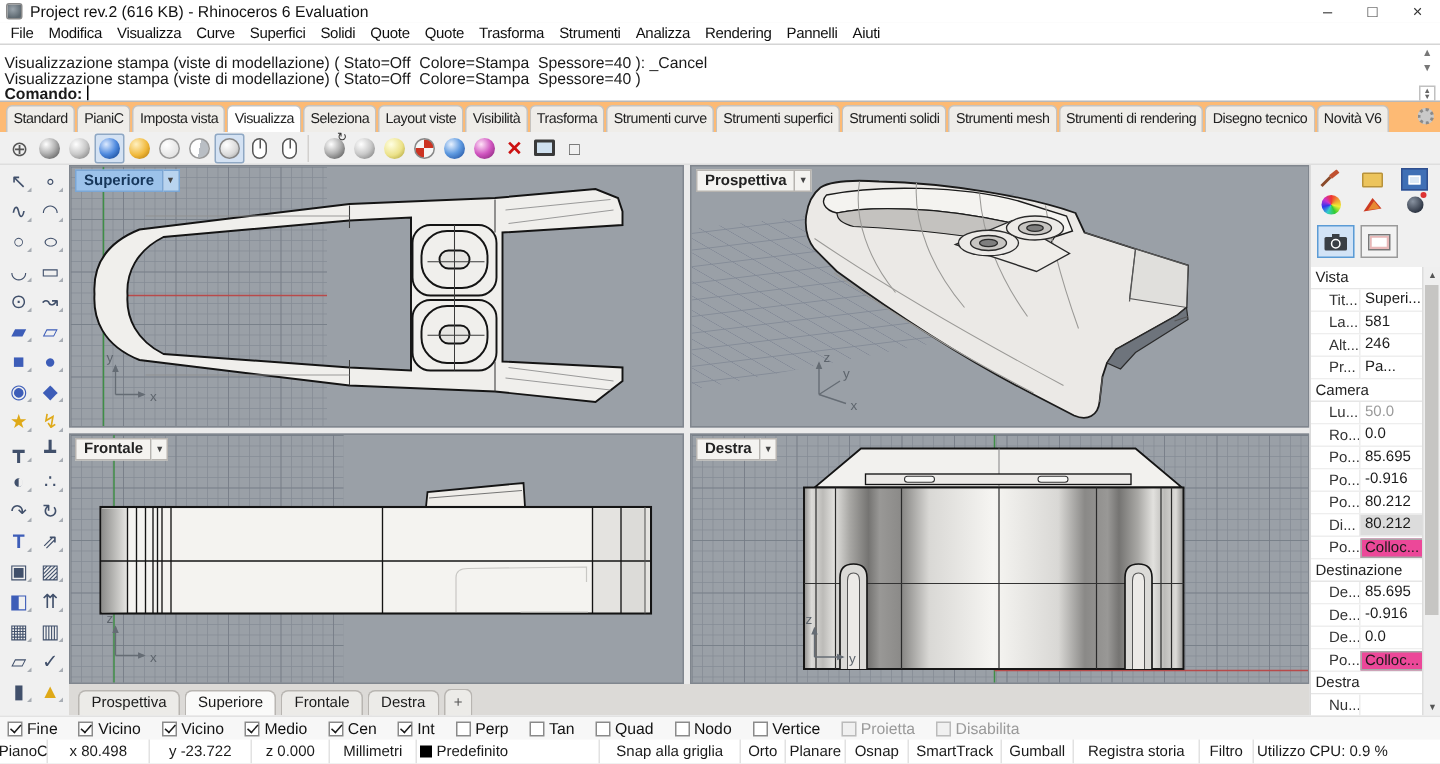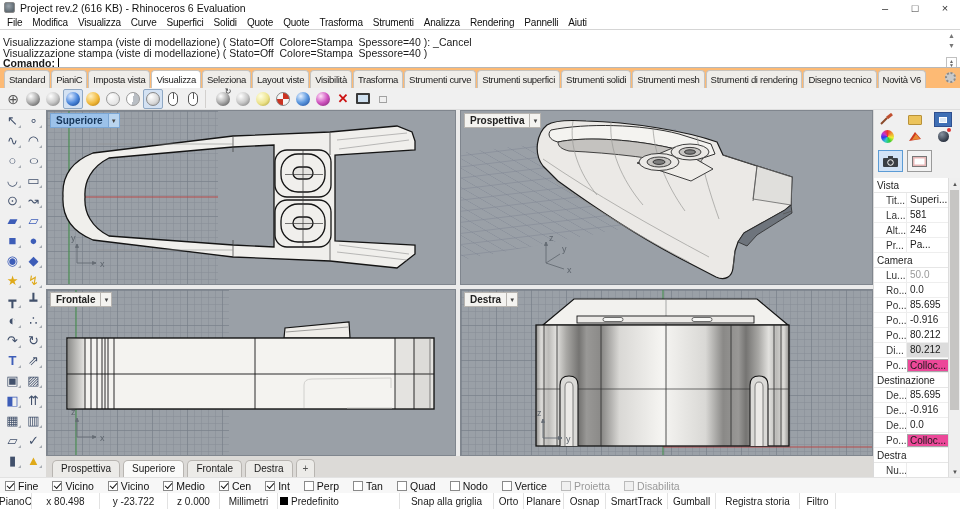--- a/index.html
+++ b/index.html
@@ -759,13 +759,14 @@
       <span>Predefinito</span>
     </div>
   <div class="seg b" style="width:94px">Snap alla griglia</div>
   <div class="seg" style="width:30px">Orto</div>
   <div class="seg" style="width:40px">Planare</div>
   <div class="seg b" style="width:42px">Osnap</div>
   <div class="seg" style="width:62px">SmartTrack</div>
   <div class="seg" style="width:48px">Gumball</div>
   <div class="seg b" style="width:84px">Registra storia</div>
   <div class="seg" style="width:36px">Filtro</div>
+  <div class="seg left" style="flex:1;border-right:none">Utilizzo CPU: 0.9 %</div>
 </div>
 
 </body></html>

